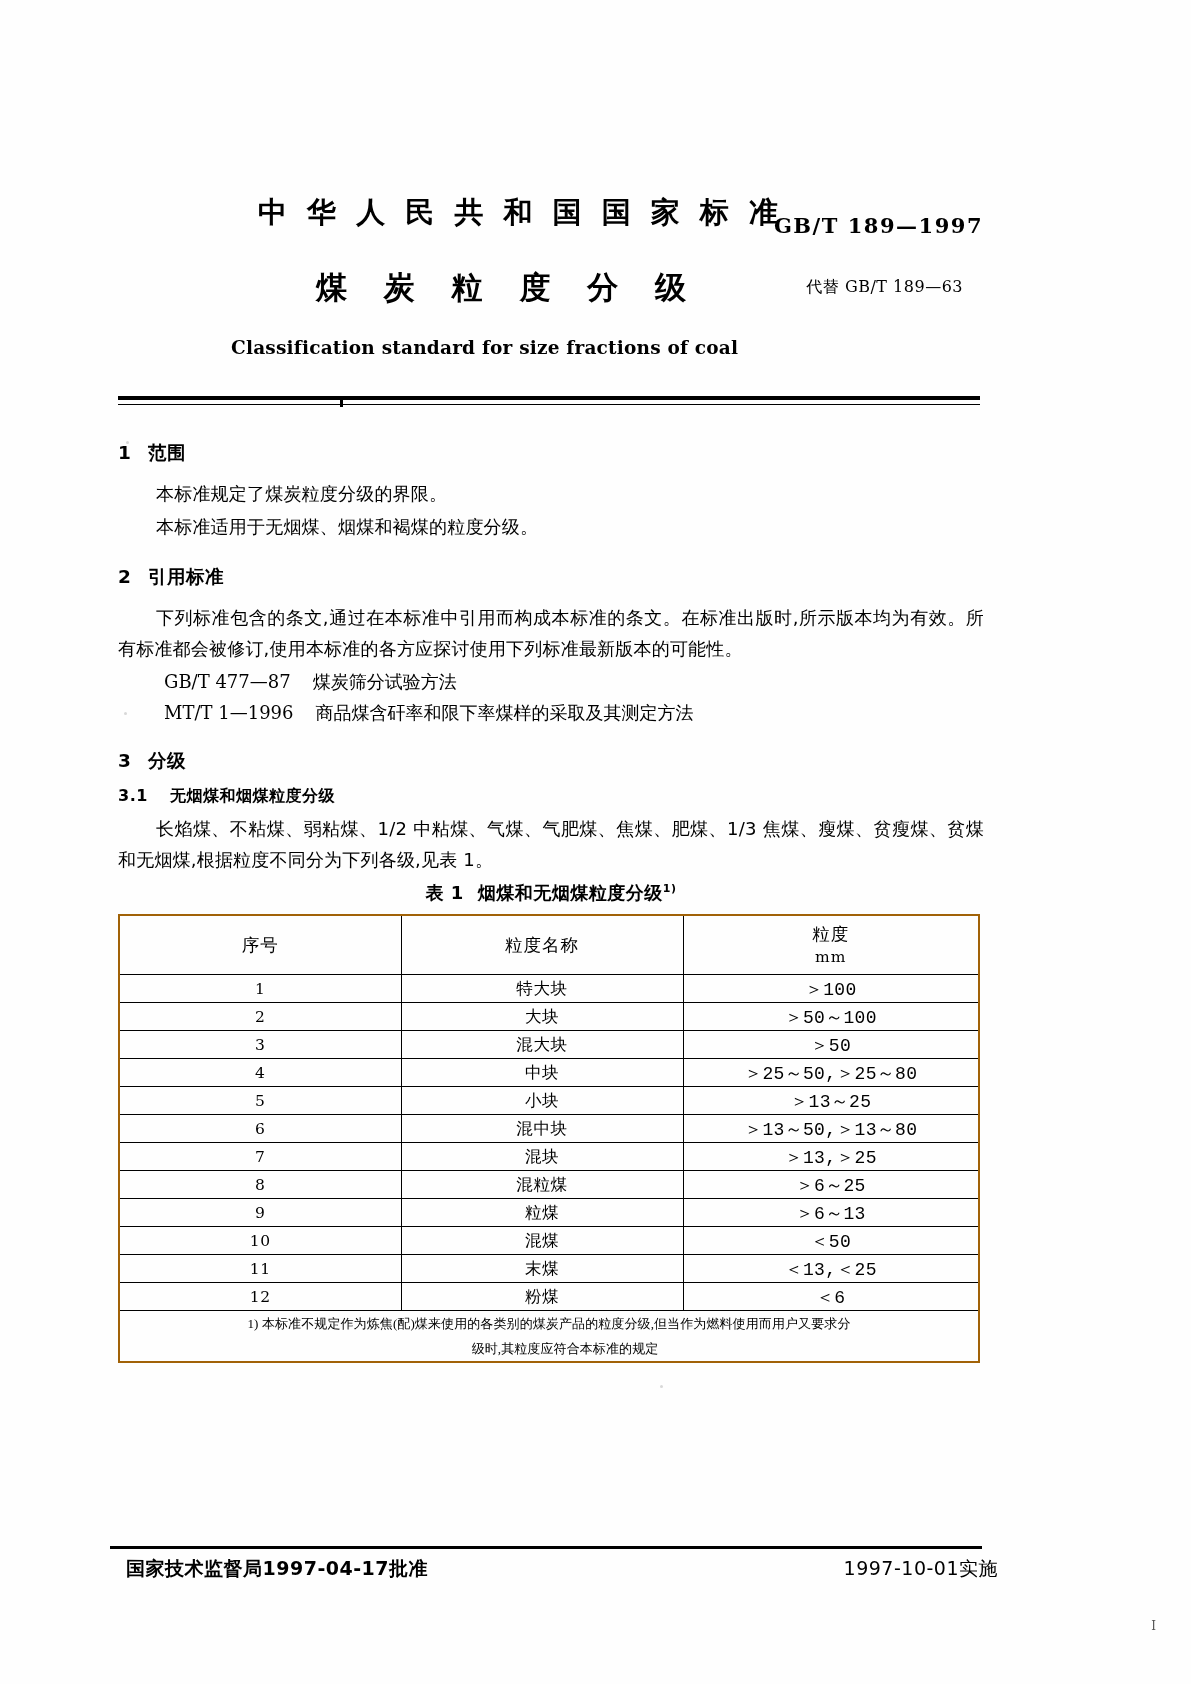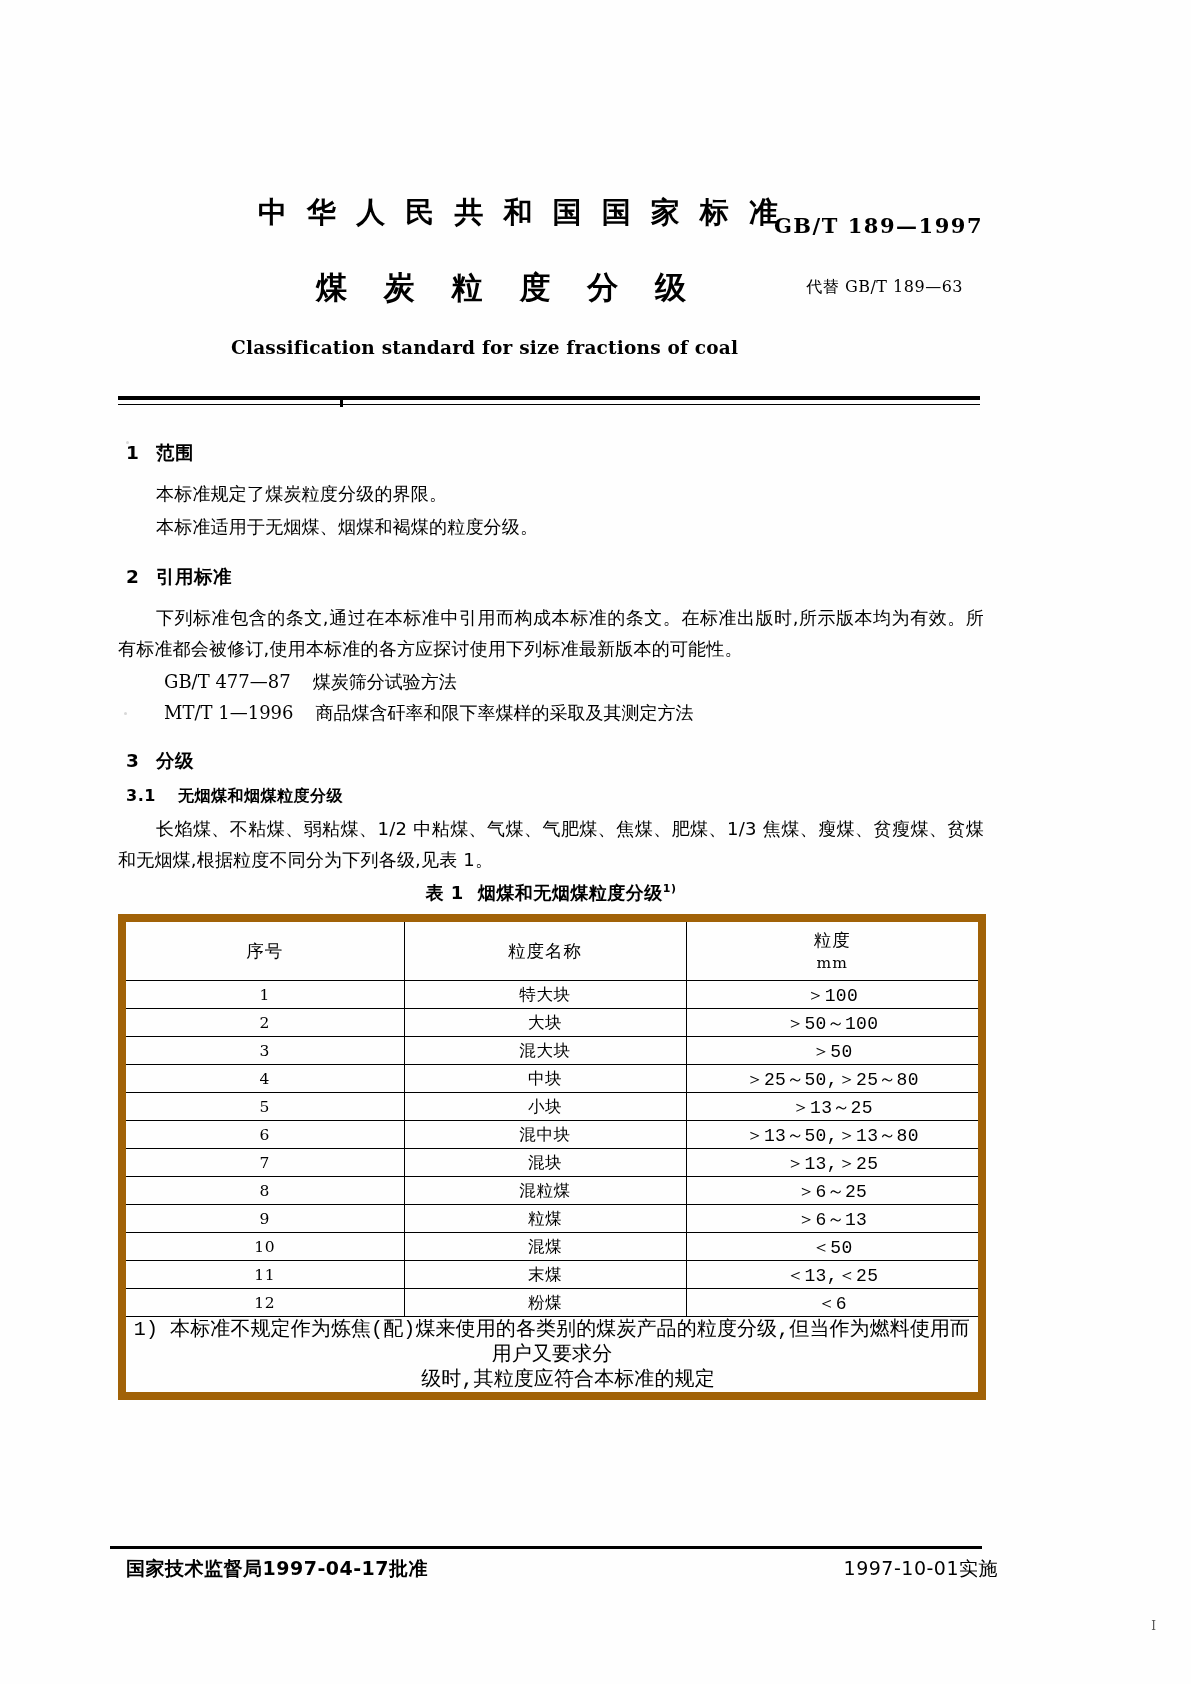--- a/index.html
+++ b/index.html
@@ -110,21 +110,21 @@
   .body-area {
     position: absolute;
     left: 118px;
     top: 440px;
     width: 866px;
   }
   .sec-head {
     font-family: "DejaVu Sans", "Liberation Sans", sans-serif;
     font-weight: bold;
     font-size: 18.5px;
-    margin: 0 0 13px 8px;
+    margin: 0 0 13px 0;
     letter-spacing: 0.5px;
   }
   .sec-head .num {
     display: inline-block;
     min-width: 30px;
   }
   .para {
     font-family: "DejaVu Sans", "Liberation Sans", sans-serif;
     font-size: 18px;
     line-height: 31px;
@@ -173,21 +173,21 @@
     margin: 0;
   }
   table.grade td, table.grade th {
     border: 1px solid #000;
     padding: 0;
     text-align: center;
     vertical-align: middle;
     font-weight: normal;
   }
   table.grade {
-    border: 8px solid #a16207;
+    border: 2px solid #a16207;
   }
   .col-no  { width: 282px; }
   .col-nm  { width: 282px; }
   .col-sz  { width: 296px; }
   th.hd {
     height: 58px;
     font-family: "DejaVu Sans", "Liberation Sans", sans-serif;
     font-size: 17.5px;
     letter-spacing: 1px;
   }
@@ -209,22 +209,22 @@
     font-size: 15.5px;
   }
   td.cell.size {
     font-family: Liberation Mono, monospace;
     font-size: 18px;
     letter-spacing: 0.3px;
   }
   td.footnote {
     text-align: left;
     padding: 9px 18px 11px 16px;
-    font-family: Liberation Mono, monospace;
-    font-size: 20px;
+    font-family: Liberation Serif, serif;
+    font-size: 13px;
     line-height: 25px;
     letter-spacing: 0.1px;
   }
   td.footnote .fn-2 {
     display: block;
     padding-left: 32px;
   }
 
   
   .footer-rule {

